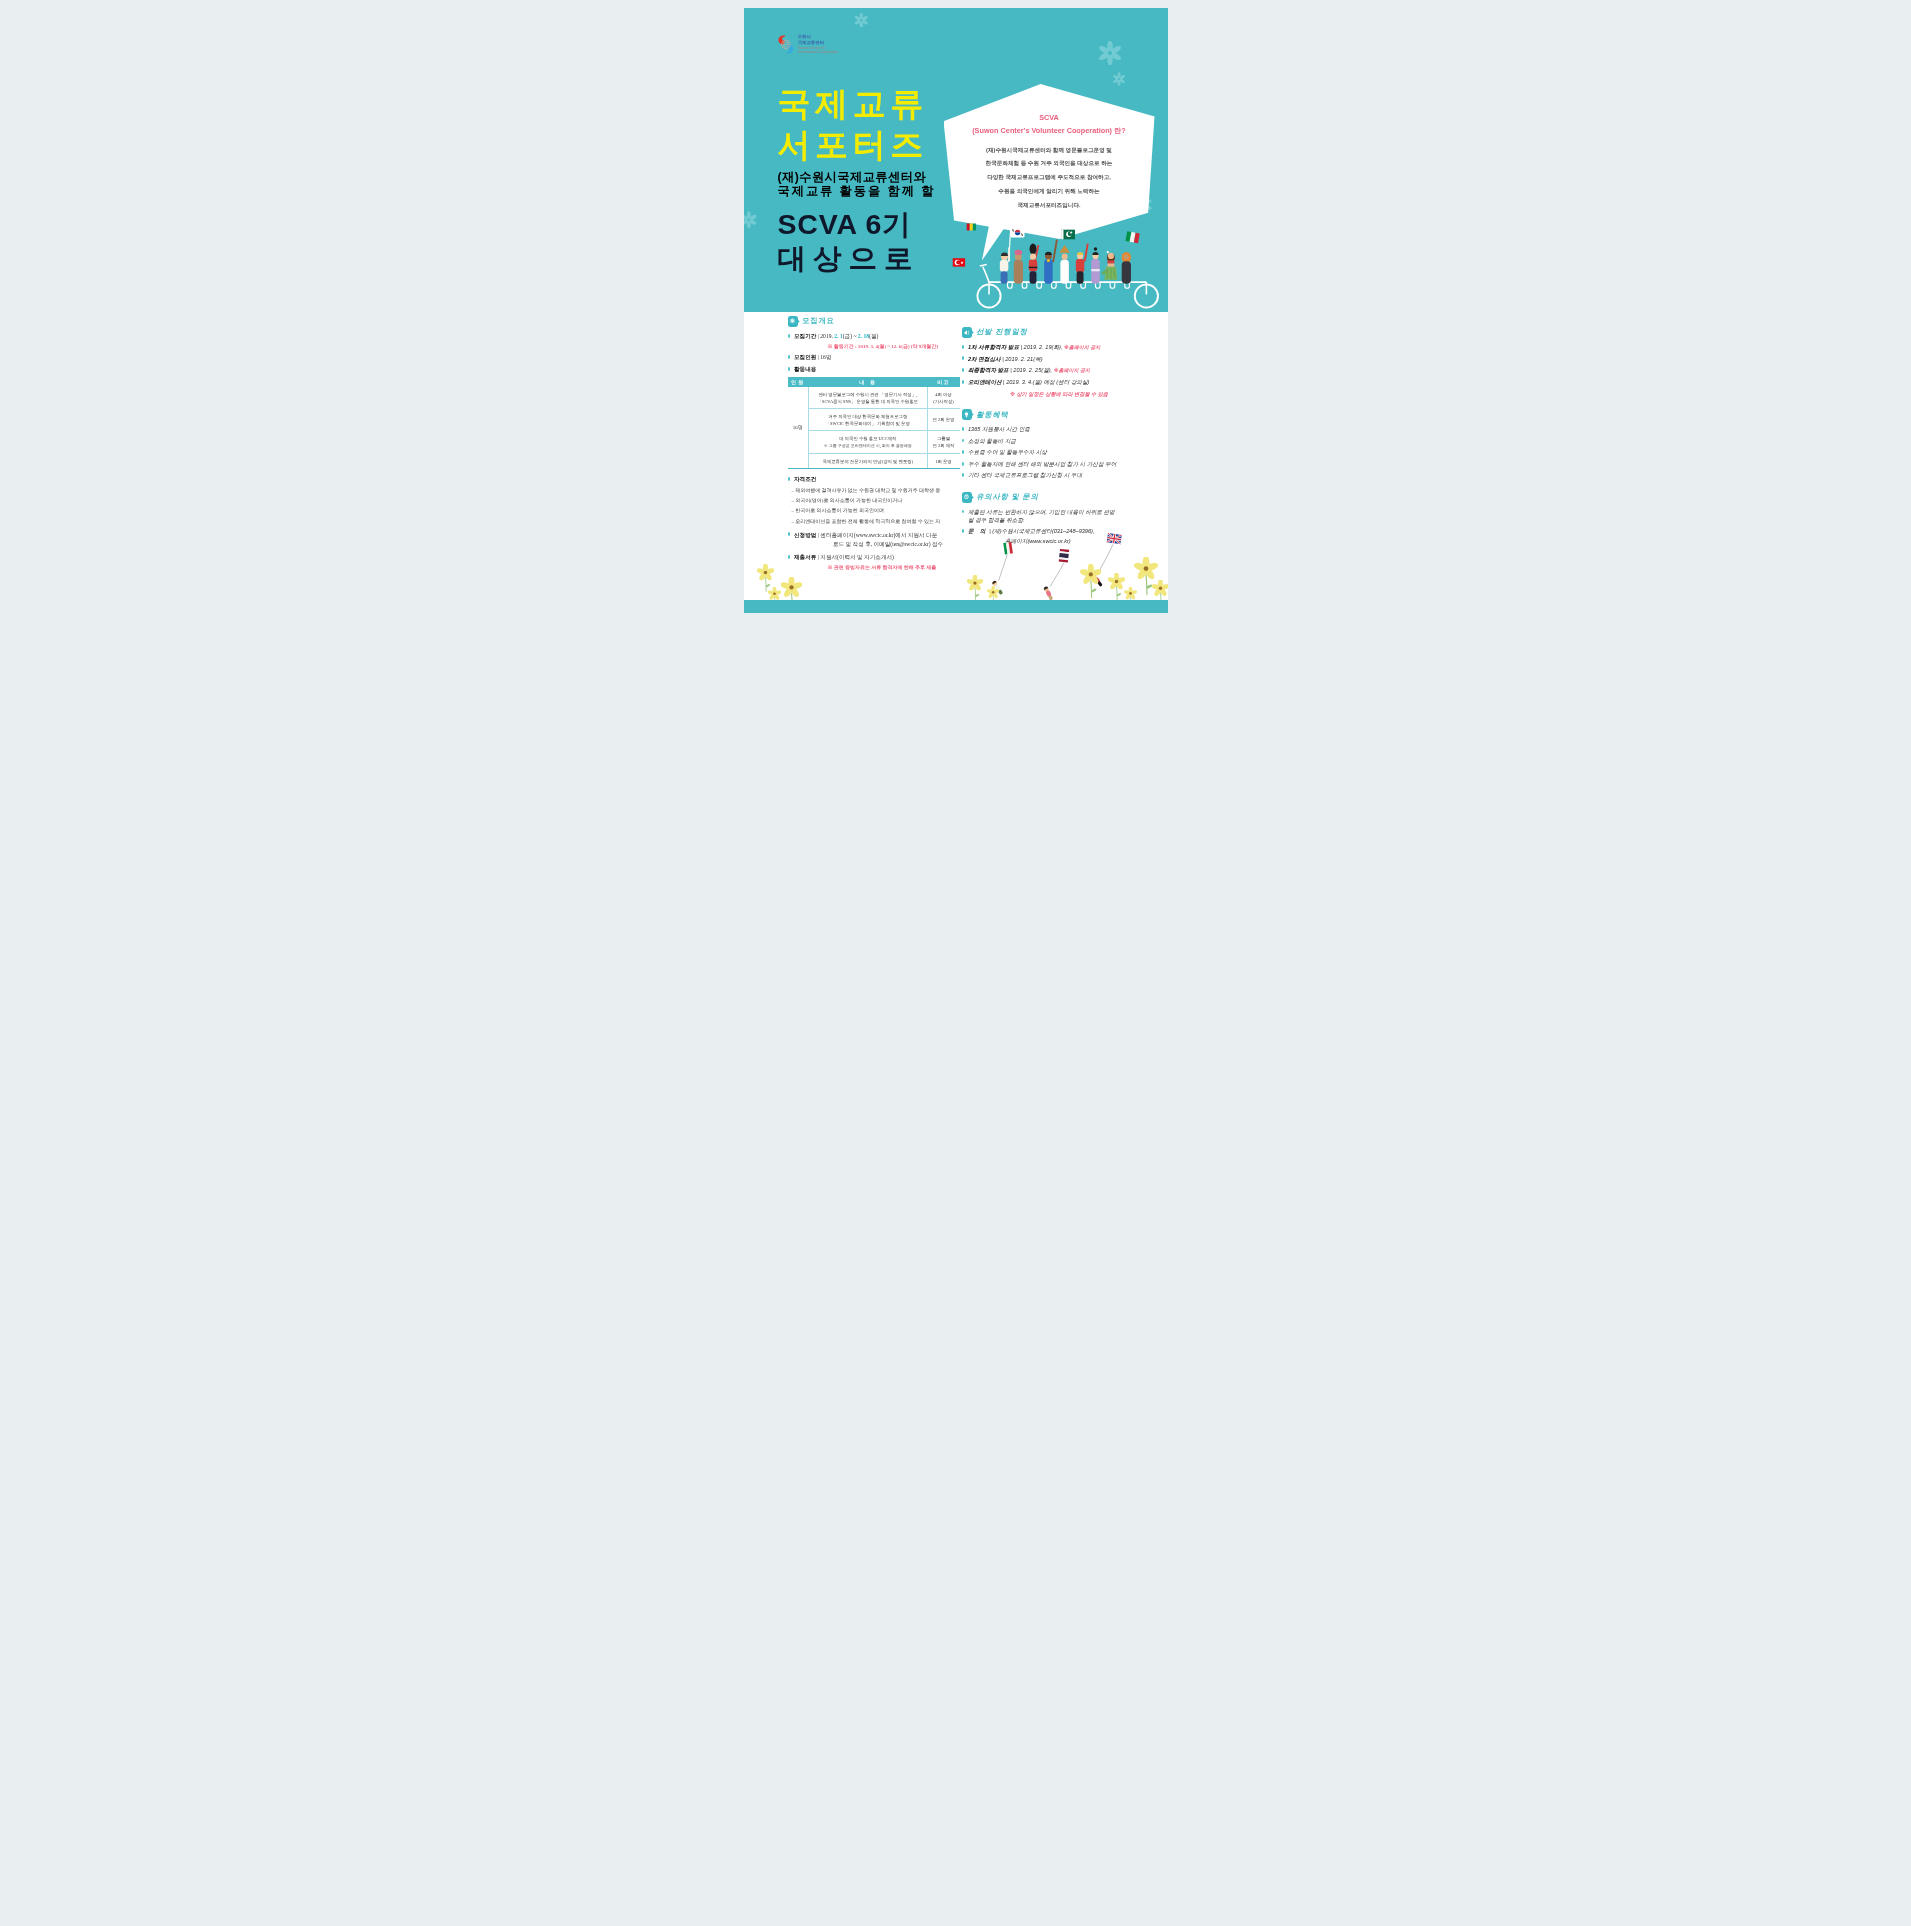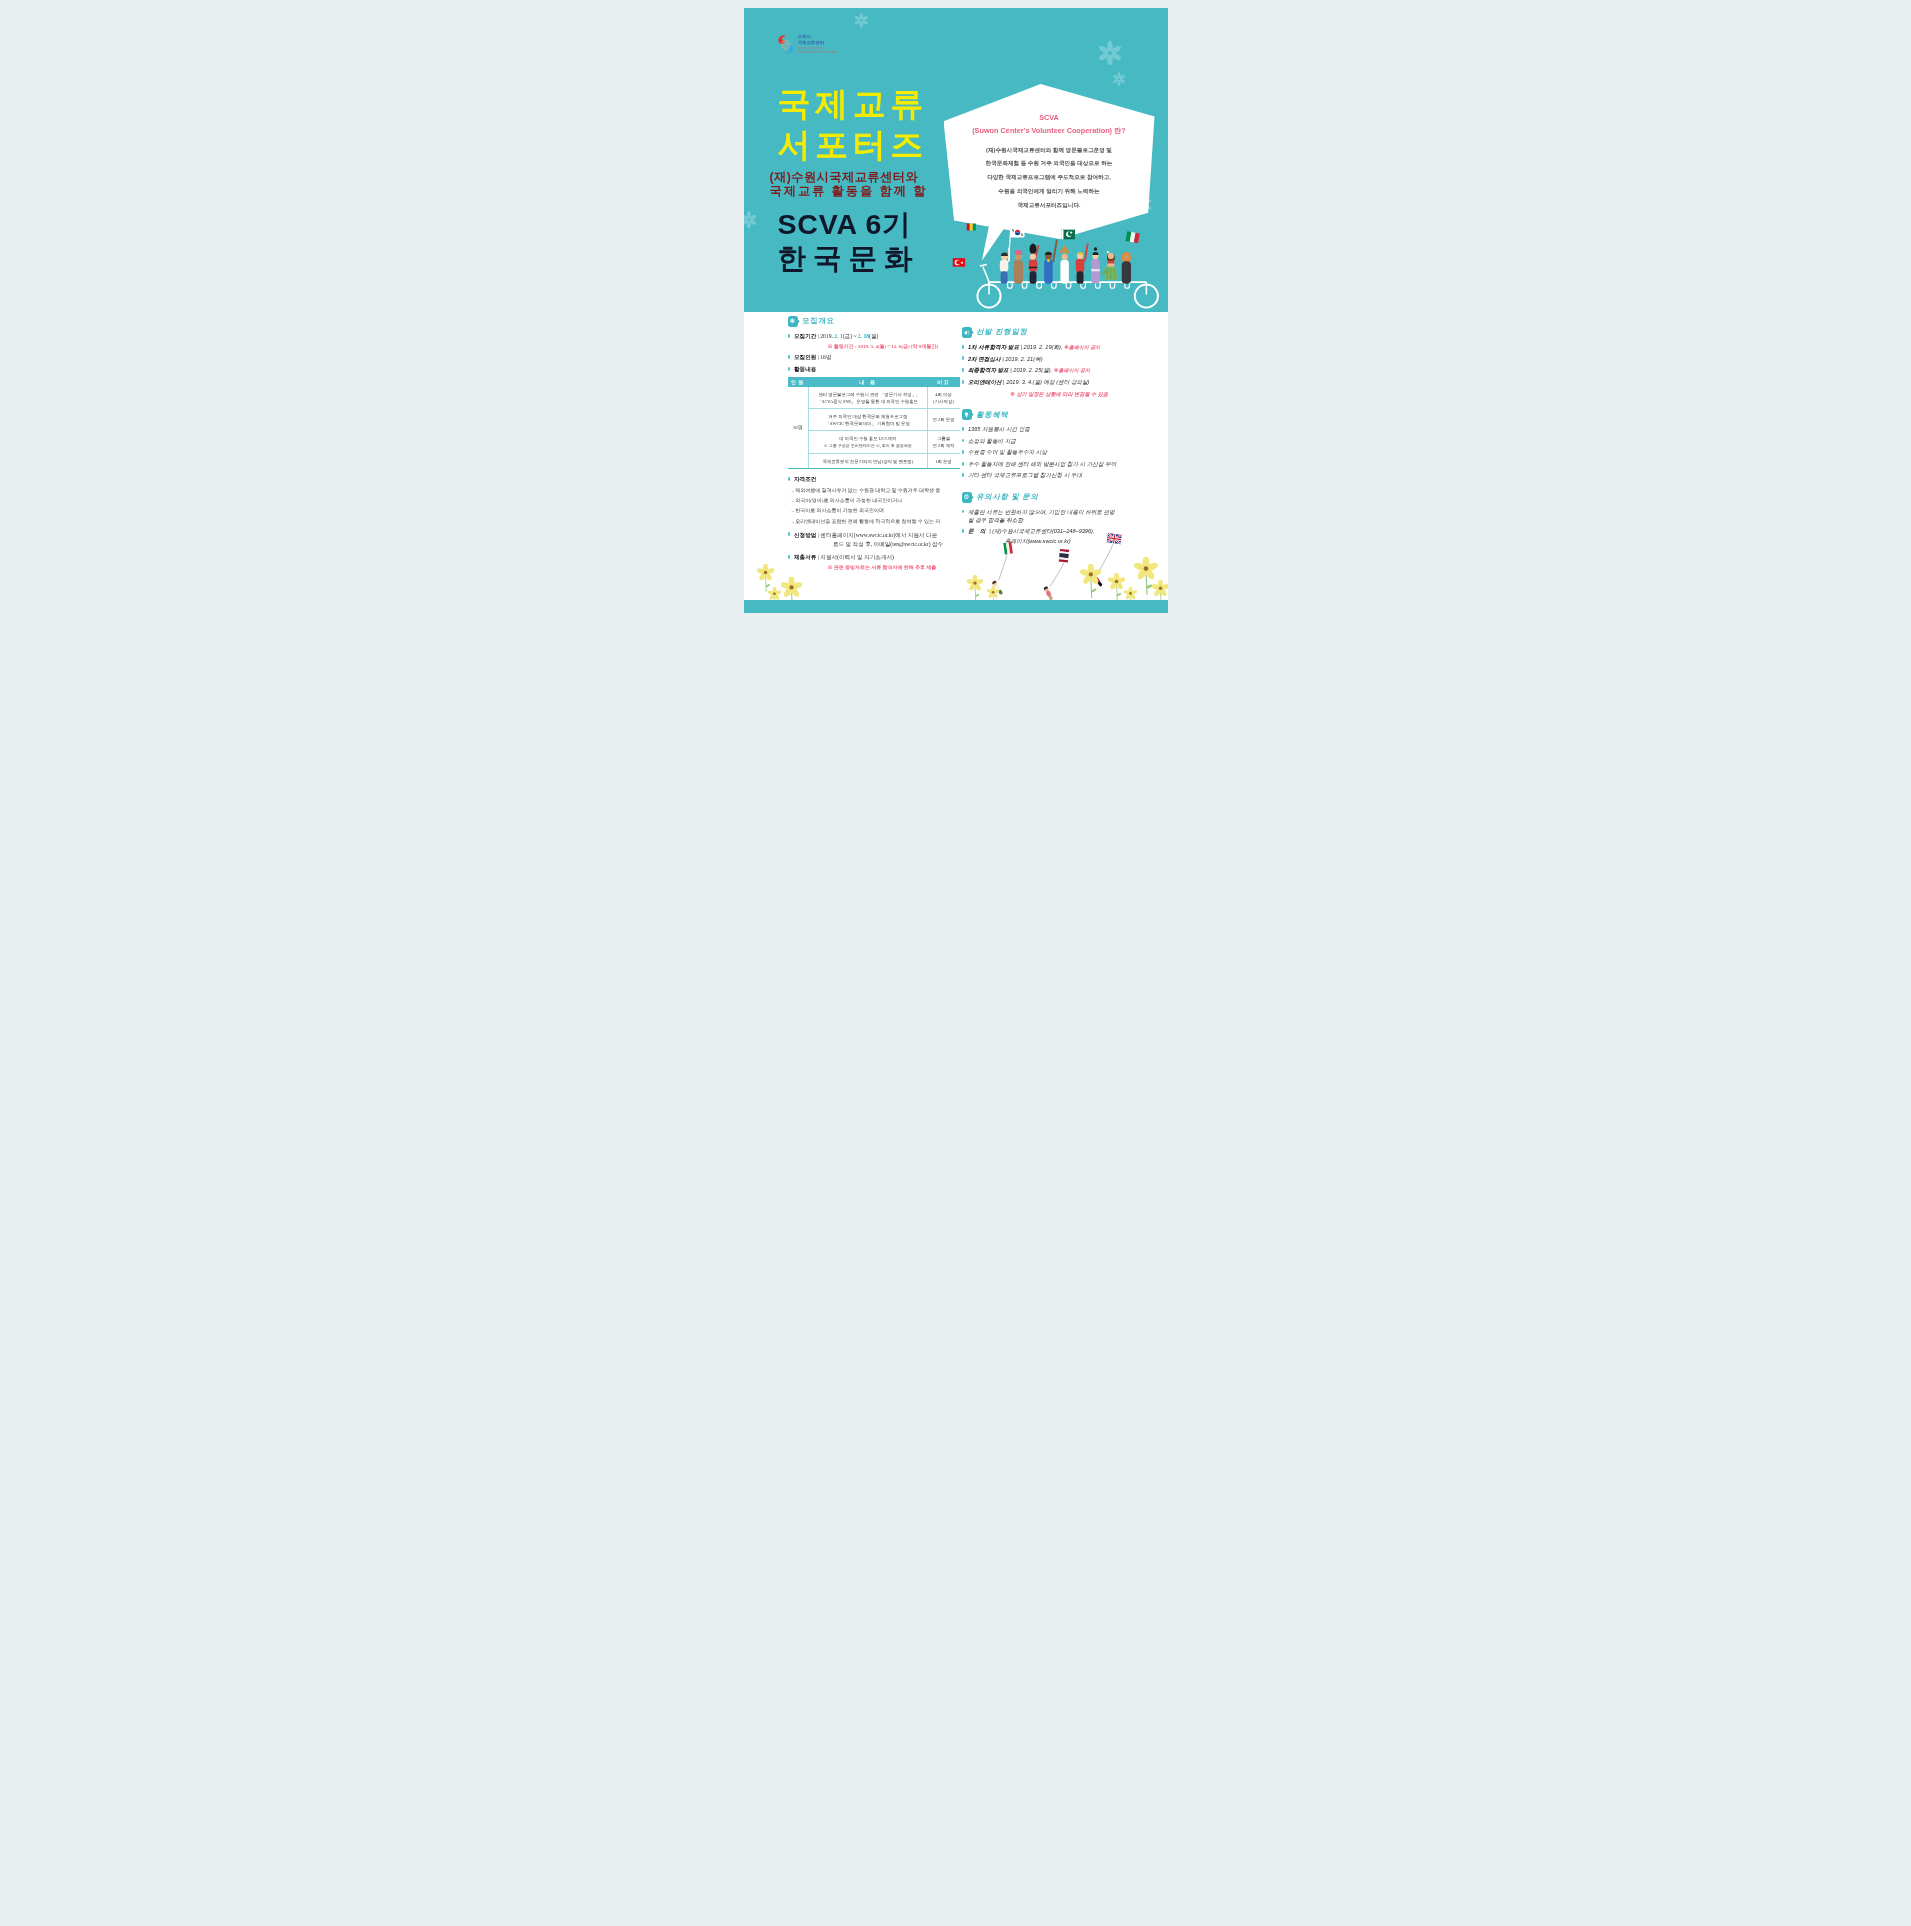--- a/index.html
+++ b/index.html
@@ -7,21 +7,21 @@
   body{font-family:"Liberation Sans","DejaVu Sans",sans-serif;}
   .poster{position:relative;width:424px;height:605px;margin:8px auto;background:#ffffff;overflow:hidden;}
   .pre{white-space:pre-line;}
 
   
   .hero{position:absolute;left:0;top:0;width:424px;height:304px;background:#47b9c3;}
   .logo{position:absolute;left:33px;top:26px;display:flex;gap:3.5px;align-items:flex-start;}
   .logo-kr{font-size:4.4px;font-weight:800;color:#3a5dab;line-height:1.25;}
   .logo-en{font-size:3.3px;color:#8d8d8d;line-height:1.25;margin-top:1.2px;font-weight:600;}
   .t-yellow{position:absolute;left:34px;color:#f4ec00;font-weight:900;font-size:33px;line-height:1;letter-spacing:4.6px;}
-  .t-sub{position:absolute;left:26px;color:#7f1d1d;font-weight:800;font-size:12.3px;line-height:1.1;}
+  .t-sub{position:absolute;left:34px;color:#000000;font-weight:800;font-size:12.3px;line-height:1.1;}
   .t-scva{position:absolute;left:34px;color:#0f172a;font-weight:900;font-size:28.5px;line-height:1;}
 
   .bubble{position:absolute;left:200px;top:76px;width:211px;height:155px;background:#ffffff;
           clip-path:polygon(46% 0,100% 21%,97% 83%,55% 100%,5% 88%,0 24%);}
   .bubble-tail{position:absolute;left:240px;top:216px;width:0;height:0;
           border-top:39px solid #ffffff;border-left:3.9px solid transparent;border-right:13px solid transparent;
           transform:rotate(16deg);}
   .bubble-title{margin-top:28px;text-align:center;color:#e9607f;font-weight:800;font-size:7.3px;line-height:1.75;}
   .bubble-body{margin-top:6.2px;text-align:center;color:#4c4c4c;font-size:5.6px;font-weight:600;line-height:2.45;}
 
@@ -122,21 +122,21 @@
         <div class="logo-en pre">Suwon Center for
 International Cooperation</div>
       </div>
     </div>
 
     <div class="t-yellow" style="top:79px">국제교류</div>
     <div class="t-yellow" style="top:120px">서포터즈</div>
     <div class="t-sub" style="top:163px;letter-spacing:0.4px">(재)수원시국제교류센터와</div>
     <div class="t-sub" style="top:177px;letter-spacing:1.9px">국제교류 활동을 함께 할</div>
     <div class="t-scva" style="top:202px;letter-spacing:0.8px">SCVA 6기</div>
-    <div class="t-scva" style="top:236px;letter-spacing:7px">한국문화</div>
+    <div class="t-scva" style="top:236px;letter-spacing:7px">대상으로</div>
 
     <div class="bubble">
       <div class="bubble-title">
         <div>SCVA</div>
         <div>(Suwon Center's Volunteer Cooperation) 란?</div>
       </div>
       <div class="bubble-body">
         <div>(재)수원시국제교류센터와 함께 영문블로그운영 및</div>
         <div>한국문화체험 등 수원 거주 외국인을 대상으로 하는</div>
         <div>다양한 국제교류프로그램에 주도적으로 참여하고,</div>

